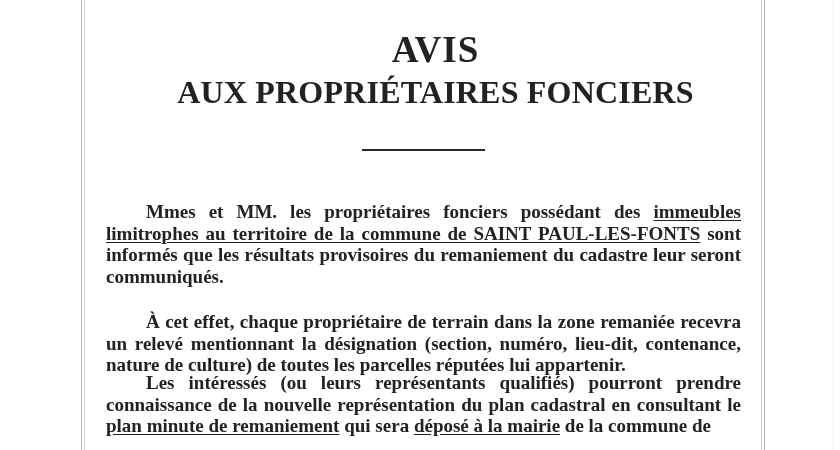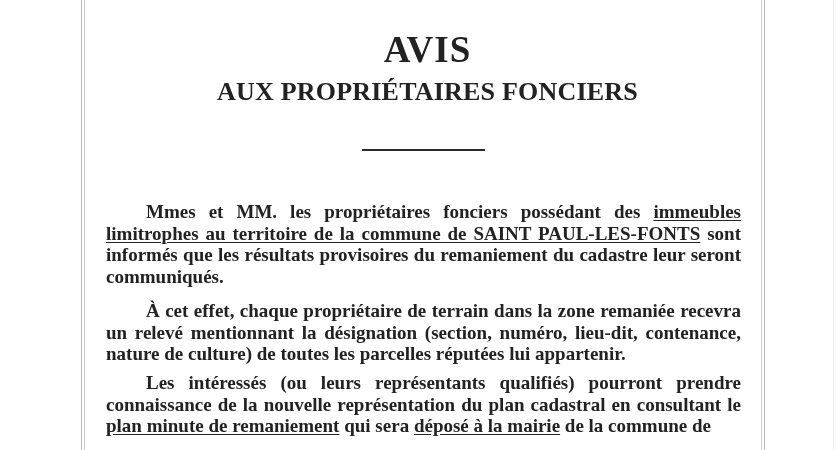--- a/index.html
+++ b/index.html
@@ -35,36 +35,36 @@
       background: #f1f1f1;
     }
     .page {
       position: absolute;
       left: 106px;
       top: 0;
       width: 635px;
     }
     .title {
       position: absolute;
-      left: 4px;
+      left: 12px;
       width: 635px;
       text-align: center;
       font-weight: bold;
       color: #222222;
       margin: 0;
     }
     .title-main {
       top: 28px;
       font-size: 37px;
       letter-spacing: 1px;
       line-height: 44px;
     }
     .title-sub {
       top: 72px;
-      font-size: 26px;
+      font-size: 32px;
       line-height: 40px;
       letter-spacing: 0.2px;
     }
     .title-rule {
       position: absolute;
       top: 149px;
       left: 256px;
       width: 123px;
       height: 2px;
       background: #2a2a2a;
@@ -75,21 +75,21 @@
       width: 635px;
       margin: 0;
       font-size: 19px;
       line-height: 21.5px;
       font-weight: bold;
       text-align: justify;
       text-indent: 40px;
       color: #222222;
     }
     .para-1 { top: 201px; }
-    .para-2 { top: 300px; }
+    .para-2 { top: 311px; }
     .para-3 { top: 372px; }
     .u { text-decoration: underline; text-underline-offset: 2px; }
   </style>
 </head>
 <body>
 
 <div class="frame-line frame-left-outer"></div>
 <div class="frame-line frame-left-inner"></div>
 <div class="frame-line frame-right-inner"></div>
 <div class="frame-line frame-right-outer"></div>

